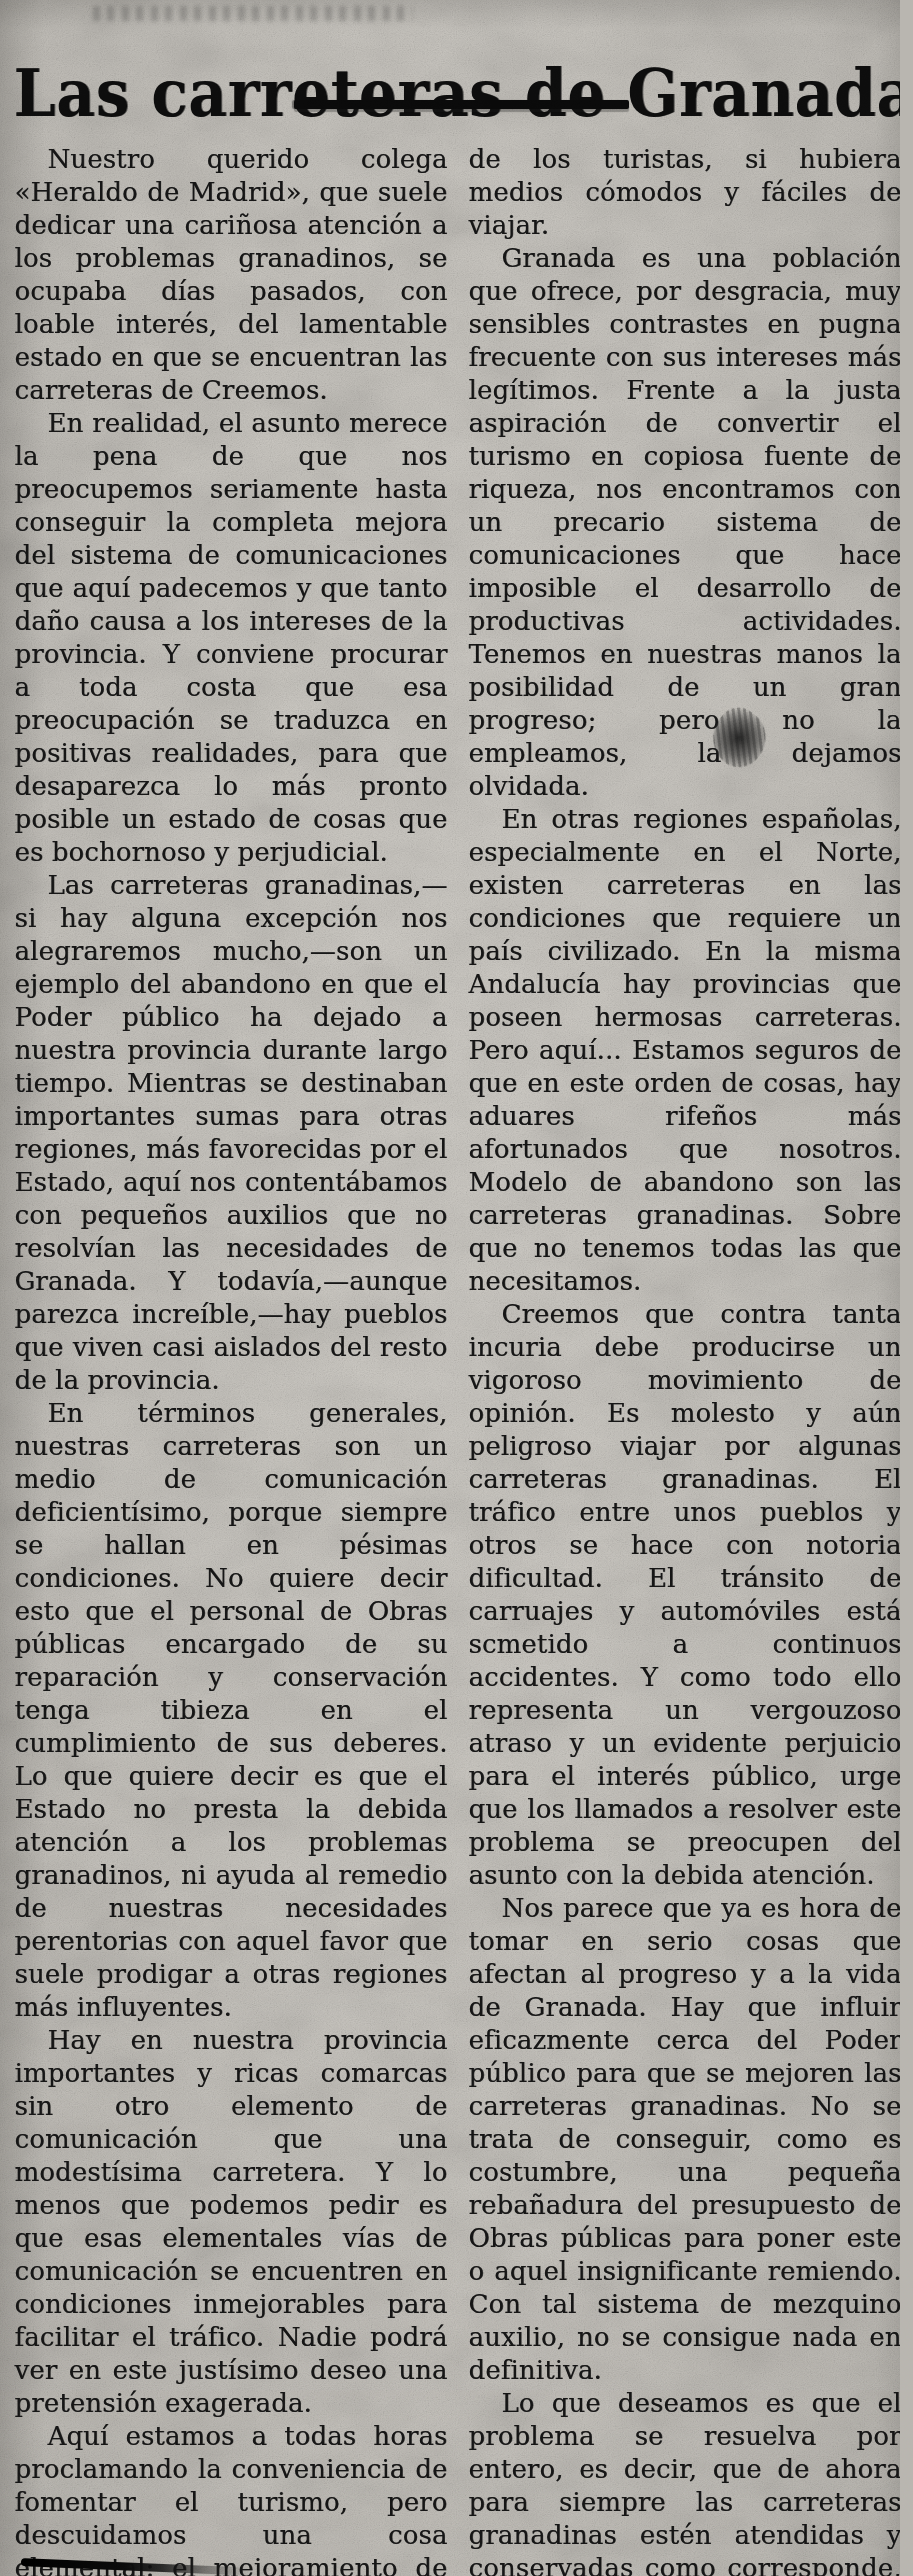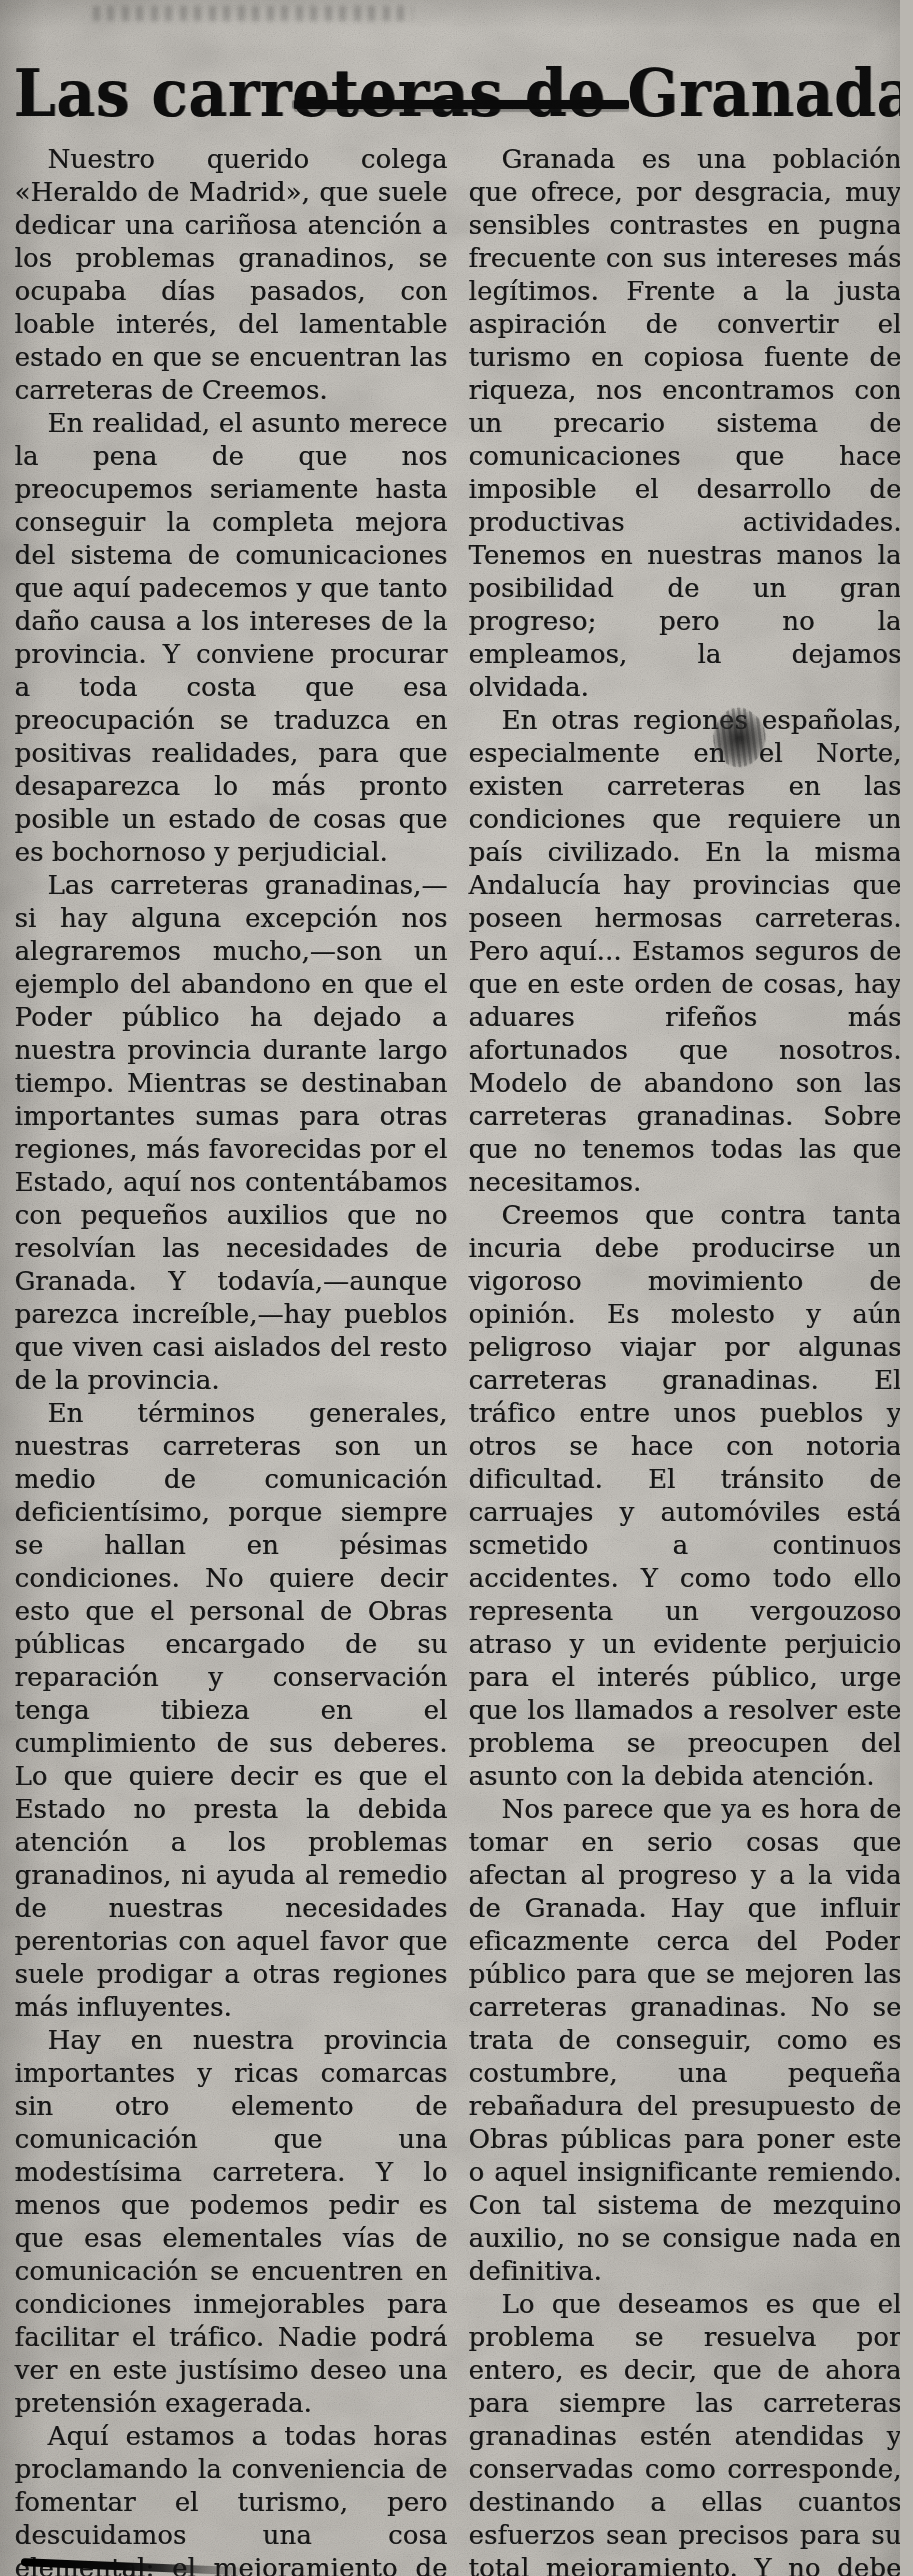--- a/index.html
+++ b/index.html
@@ -101,20 +101,21 @@
   <div class="columns">
     <div class="col">
         <p class="para">Nuestro querido colega «Heraldo de Madrid», que suele dedicar una cariñosa atención a los problemas granadinos, se ocupaba días pasados, con loable interés, del lamentable estado en que se encuentran las carreteras de Creemos.</p>
         <p class="para">En realidad, el asunto merece la pena de que nos preocupemos seriamente hasta conseguir la completa mejora del sistema de comunicaciones que aquí padecemos y que tanto daño causa a los intereses de la provincia. Y conviene procurar a toda costa que esa preocupación se traduzca en positivas realidades, para que desaparezca lo más pronto posible un estado de cosas que es bochornoso y perjudicial.</p>
         <p class="para">Las carreteras granadinas,—si hay alguna excepción nos alegraremos mucho,—son un ejemplo del abandono en que el Poder público ha dejado a nuestra provincia durante largo tiempo. Mientras se destinaban importantes sumas para otras regiones, más favorecidas por el Estado, aquí nos contentábamos con pequeños auxilios que no resolvían las necesidades de Granada. Y todavía,—aunque parezca increíble,—hay pueblos que viven casi aislados del resto de la provincia.</p>
         <p class="para">En términos generales, nuestras carreteras son un medio de comunicación deficientísimo, porque siempre se hallan en pésimas condiciones. No quiere decir esto que el personal de Obras públicas encargado de su reparación y conservación tenga tibieza en el cumplimiento de sus deberes. Lo que quiere decir es que el Estado no presta la debida atención a los problemas granadinos, ni ayuda al remedio de nuestras necesidades perentorias con aquel favor que suele prodigar a otras regiones más influyentes.</p>
         <p class="para">Hay en nuestra provincia importantes y ricas comarcas sin otro elemento de comunicación que una modestísima carretera. Y lo menos que podemos pedir es que esas elementales vías de comunicación se encuentren en condiciones inmejorables para facilitar el tráfico. Nadie podrá ver en este justísimo deseo una pretensión exagerada.</p>
         <p class="para">Aquí estamos a todas horas proclamando la conveniencia de fomentar el turismo, pero descuidamos una cosa elemental: el mejoramiento de las comunicaciones. Hay en nuestra provincia lugares bellos, interesantes y atractivos que merecen ser visitados. Y seguramente llamarían la atención</p>
       </div>
     <div class="col">
+        <p class="para no-indent">de los turistas, si hubiera medios cómodos y fáciles de viajar.</p>
         <p class="para">Granada es una población que ofrece, por desgracia, muy sensibles contrastes en pugna frecuente con sus intereses más legítimos. Frente a la justa aspiración de convertir el turismo en copiosa fuente de riqueza, nos encontramos con un precario sistema de comunicaciones que hace imposible el desarrollo de productivas actividades. Tenemos en nuestras manos la posibilidad de un gran progreso; pero no la empleamos, la dejamos olvidada.</p>
         <p class="para">En otras regiones españolas, especialmente en el Norte, existen carreteras en las condiciones que requiere un país civilizado. En la misma Andalucía hay provincias que poseen hermosas carreteras. Pero aquí... Estamos seguros de que en este orden de cosas, hay aduares rifeños más afortunados que nosotros. Modelo de abandono son las carreteras granadinas. Sobre que no tenemos todas las que necesitamos.</p>
         <p class="para">Creemos que contra tanta incuria debe producirse un vigoroso movimiento de opinión. Es molesto y aún peligroso viajar por algunas carreteras granadinas. El tráfico entre unos pueblos y otros se hace con notoria dificultad. El tránsito de carruajes y automóviles está scmetido a continuos accidentes. Y como todo ello representa un vergouzoso atraso y un evidente perjuicio para el interés público, urge que los llamados a resolver este problema se preocupen del asunto con la debida atención.</p>
         <p class="para">Nos parece que ya es hora de tomar en serio cosas que afectan al progreso y a la vida de Granada. Hay que influir eficazmente cerca del Poder público para que se mejoren las carreteras granadinas. No se trata de conseguir, como es costumbre, una pequeña rebañadura del presupuesto de Obras públicas para poner este o aquel insignificante remiendo. Con tal sistema de mezquino auxilio, no se consigue nada en definitiva.</p>
         <p class="para">Lo que deseamos es que el problema se resuelva por entero, es decir, que de ahora para siempre las carreteras granadinas estén atendidas y conservadas como corresponde, destinando a ellas cuantos esfuerzos sean precisos para su total mejoramiento. Y no debe regatearnos el Poder central cosa tan indispensable y justa. Por eso nos parecerá bien que se promueva un enérgico movimiento de opinión, al frente del cual se pongan con entusiasmo los representantes parlamentarios de Granada.</p>
       </div>
   </div>
 
   <div class="ink-blot"></div>
   <div class="pen-stroke"></div>

